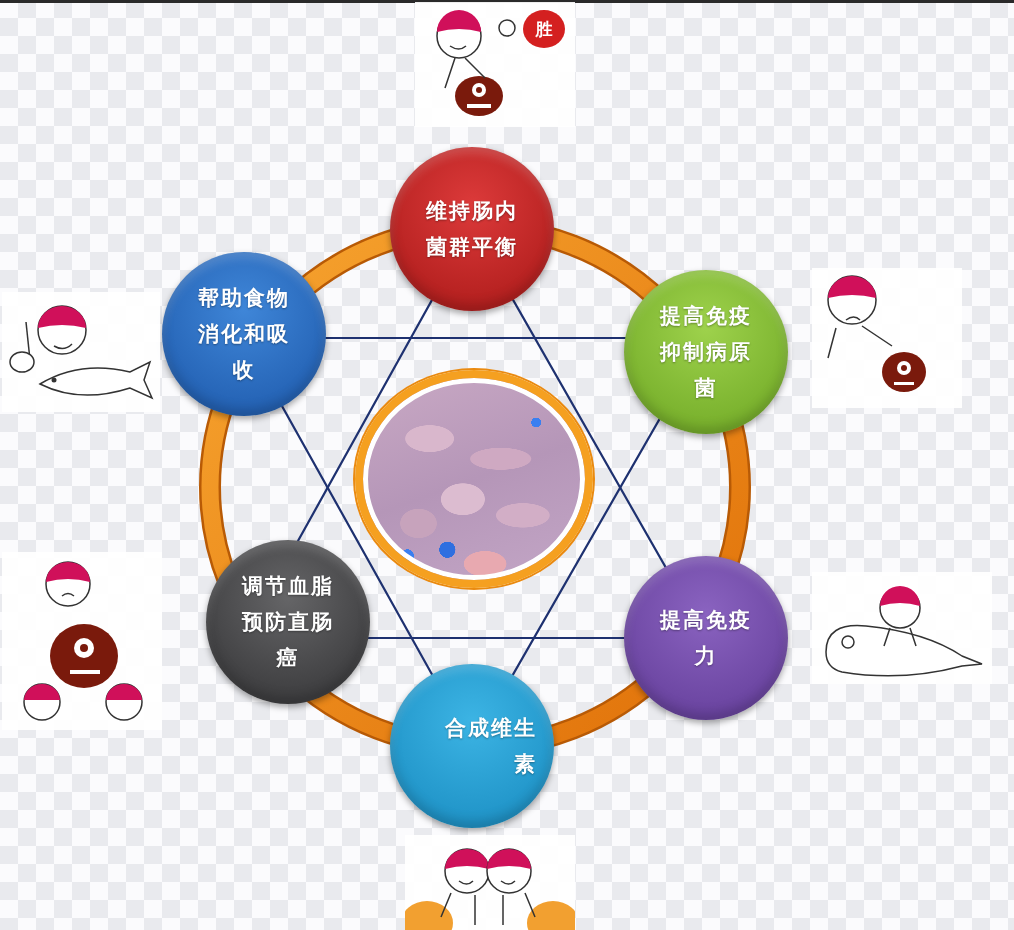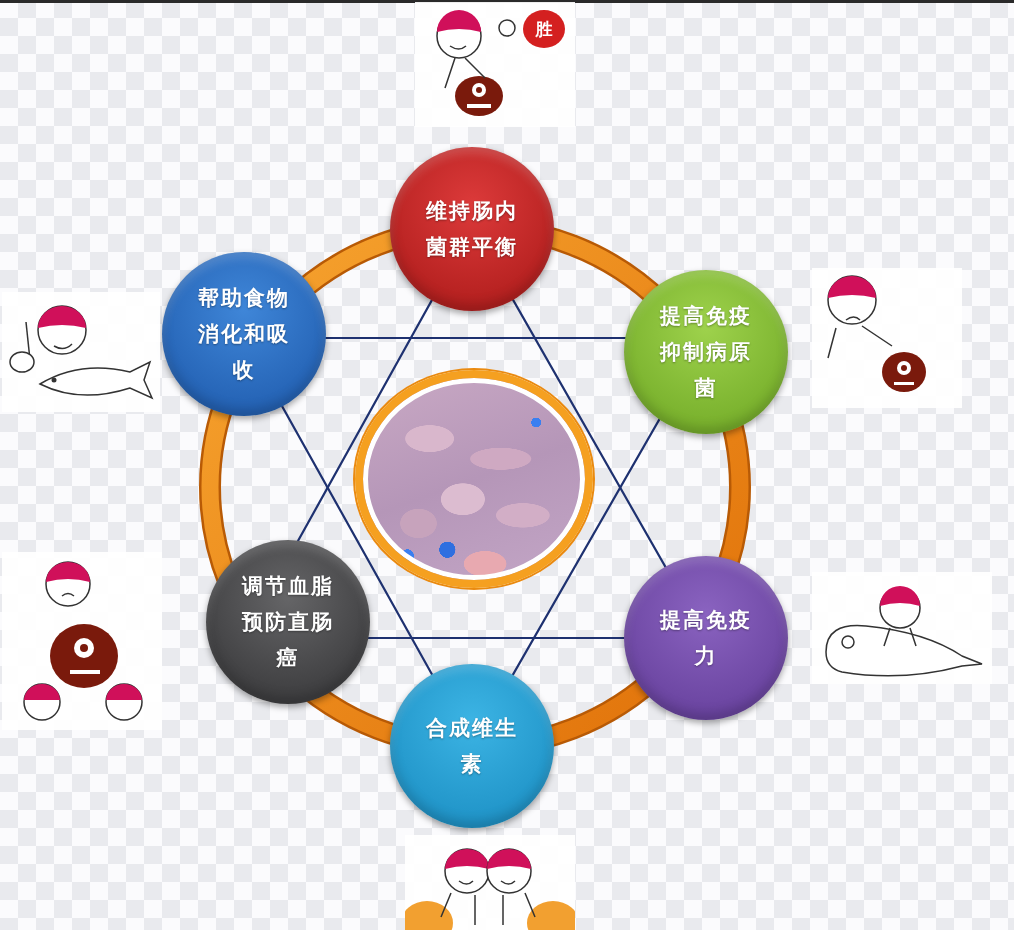--- a/index.html
+++ b/index.html
@@ -72,21 +72,21 @@
 </div>
 <div class="node" style="left:624px;top:270px;width:164px;height:164px;background:radial-gradient(circle at 50% 35%, #9ed24c, #78b02c 75%);">
   <span>提高免疫
 抑制病原
 菌</span>
 </div>
 <div class="node" style="left:624px;top:556px;width:164px;height:164px;background:radial-gradient(circle at 50% 35%, #8a63c0, #6a44a0 75%);">
   <span>提高免疫
 力</span>
 </div>
-<div class="node" style="left:390px;top:664px;width:164px;height:164px;background:radial-gradient(circle at 50% 35%, #3cb4e4, #2094c8 75%);">
+<div class="node" style="left:390px;top:664px;width:164px;height:164px;background:radial-gradient(circle at 50% 35%, #3cb4e4, #2094c8 75%);text-align:right;">
   <span>合成维生
 素</span>
 </div>
 <div class="node" style="left:162px;top:540px;width:164px;height:164px;background:radial-gradient(circle at 50% 35%, #656567, #3e3e40 75%);margin-left:44px;">
   <span>调节血脂
 预防直肠
 癌</span>
 </div>
 <div class="node" style="left:162px;top:252px;width:164px;height:164px;background:radial-gradient(circle at 50% 35%, #3f86d8, #2462b4 75%);text-align:center;">
   <span>帮助食物

